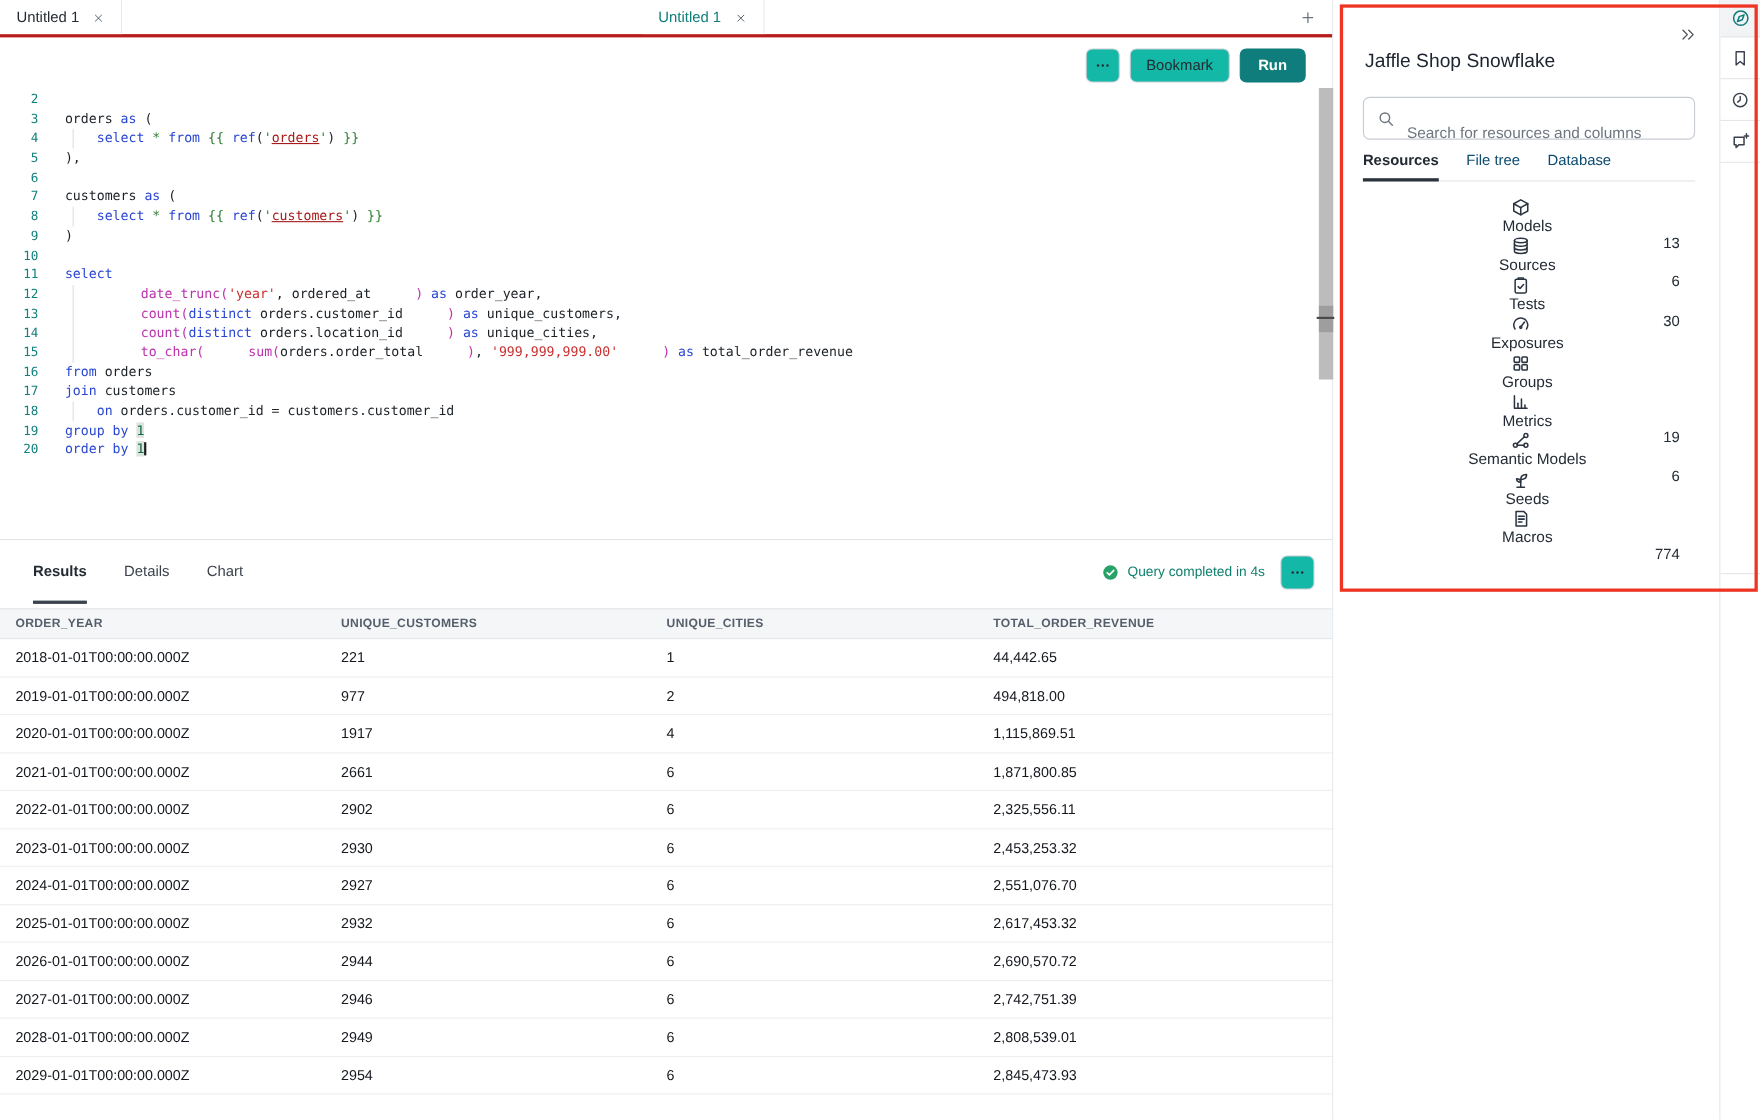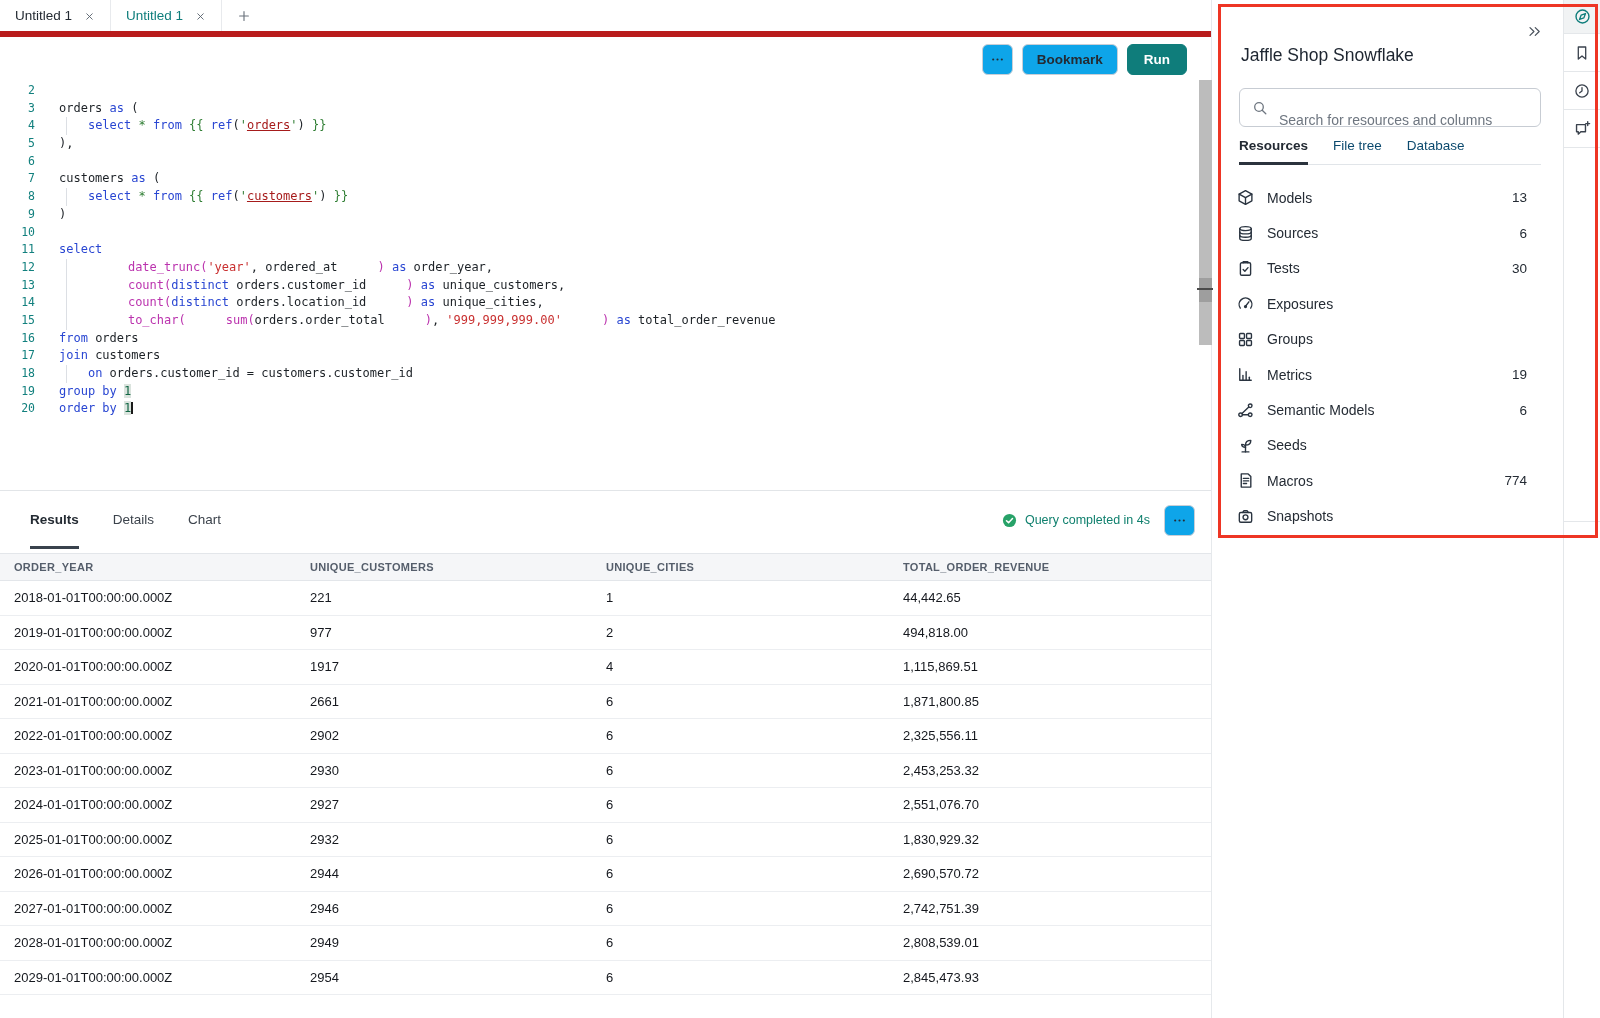--- a/index.html
+++ b/index.html
@@ -4,30 +4,30 @@
 <style>
   html,body{margin:0;padding:0;}
   body{width:1600px;height:1018px;position:relative;background:#fff;overflow:hidden;
        font-family:"Liberation Sans",sans-serif;color:#242b33;}
   svg{display:block;}
   .ic{stroke:currentColor;fill:none;stroke-width:1.3;stroke-linecap:round;stroke-linejoin:round;}
 
   
   .main{position:absolute;left:0;top:0;width:1212px;height:1018px;border-right:1px solid #e6e9ec;box-sizing:border-box;}
 
-  .tabbar{position:absolute;left:0;top:0;right:0;height:31px;border-bottom:6px solid #b91c1c;display:flex;align-items:stretch;}
+  .tabbar{position:absolute;left:0;top:0;right:0;height:31px;border-bottom:3px solid #b91c1c;display:flex;align-items:stretch;justify-content:space-between;}
   .tab{display:flex;align-items:center;gap:12px;padding:0 15px;border-right:1px solid #e8eaed;font-size:13.5px;cursor:pointer;background:#fff;}
   .tab .x{color:#55606b;margin-top:1px;}
   .tab.active{color:#0e7d7b;}
   .newtab{width:44px;display:flex;align-items:center;justify-content:center;color:#6a727c;cursor:pointer;}
 
   .toolbar{position:absolute;top:44px;right:24px;display:flex;gap:9px;}
   .btn{height:31px;display:inline-flex;align-items:center;justify-content:center;padding:0 14px;
-       border:1px solid #c9ced6;border-radius:6px;background:#0ea5e9;font-family:"Liberation Sans",sans-serif;
-       font-size:13.5px;color:#242b33;font-weight:700;cursor:pointer;box-sizing:border-box;}
+       border:1px solid #c9ced6;border-radius:6px;background:#14b8a6;font-family:"Liberation Sans",sans-serif;
+       font-size:13.5px;color:#242b33;font-weight:400;cursor:pointer;box-sizing:border-box;}
   .icon-btn{width:31px;padding:0;color:#242b33;}
   .btn.run{background:#0f7d7b;border-color:#0f7d7b;color:#fff;font-weight:600;padding:0 16px;}
 
   
   .editor{position:absolute;left:0;top:82px;right:16px;height:408px;
           font-family:"DejaVu Sans Mono",monospace;font-size:12px;}
   .cline{position:relative;height:17.7px;line-height:17.7px;white-space:pre;padding-left:59px;color:#1c2126;}
   .cline.g::before{content:"";position:absolute;left:66px;top:0;bottom:0;border-left:1px solid #dcdfe4;}
   .gut{position:absolute;left:0;top:0;width:35px;text-align:right;color:#12807e;font-size:11.5px;}
   .kw{color:#2946d2;}
@@ -65,21 +65,21 @@
   .collapse{position:absolute;top:20px;right:14px;width:22px;height:22px;border:none;background:none;color:#4a525c;cursor:pointer;padding:0;}
   .sb-title{position:absolute;left:26px;top:43px;margin:2px;font-size:17.5px;font-weight:400;color:#1d2530;}
   .search{position:absolute;left:26px;top:88px;width:302px;height:39px;border:1px solid #c7ccd3;border-radius:6px;
           display:flex;align-items:center;gap:9px;padding:0 12px;box-sizing:border-box;color:#6e7680;}
   .search input{border:none;outline:none;flex:1;font-family:"Liberation Sans",sans-serif;font-size:14px;color:#242b33;background:transparent;margin-top:24px;}
   .search input::placeholder{color:#6e7680;}
   .stabs{position:absolute;left:26px;top:138px;width:302px;display:flex;border-bottom:1px solid #e1e5e9;}
   .stab{padding:0 0 9px 0;margin-right:25px;font-size:13.5px;color:#0c4a6e;cursor:pointer;border-bottom:3px solid transparent;margin-bottom:-1px;}
   .stab.active{font-weight:700;color:#232a33;border-bottom-color:#2b333d;}
   .rlist{position:absolute;left:0;top:180px;right:0;}
-  .ritem{height:35.4px;display:flex;align-items:center;padding:0 36px 0 24px;cursor:pointer;}
+  .ritem{height:35.4px;display:flex;align-items:center;padding:0 36px 0 24px;cursor:pointer;flex-direction:column;}
   .ritem .ricon{width:17px;height:17px;color:#2a3440;flex:0 0 17px;}
   .ritem .rlabel{margin-left:13px;font-size:14px;color:#242b34;}
   .ritem .rcount{margin-left:auto;font-size:13.5px;color:#242b34;}
 
   
   .iconstrip{position:absolute;left:1563px;top:0;width:37px;height:1018px;border-left:1px solid #e4e7ea;box-sizing:border-box;background:#fff;}
   .tool{height:37px;display:flex;align-items:center;justify-content:center;border-bottom:1px solid #e4e7ea;color:#3a424d;cursor:pointer;}
   .tool:first-child{height:33px;}
   .tool.active{background:#f1f3f4;color:#0e7d7b;}
   .tool-spacer{height:373px;border-bottom:1px solid #e4e7ea;}
@@ -229,21 +229,21 @@
     <span>2024-01-01T00:00:00.000Z</span>
     <span>2927</span>
     <span>6</span>
     <span>2,551,076.70</span>
   </div>
 
   <div class="trow">
     <span>2025-01-01T00:00:00.000Z</span>
     <span>2932</span>
     <span>6</span>
-    <span>1,830,929.32</span>
+    <span>2,617,453.32</span>
   </div>
 
   <div class="trow">
     <span>2026-01-01T00:00:00.000Z</span>
     <span>2944</span>
     <span>6</span>
     <span>2,690,570.72</span>
   </div>
 
   <div class="trow">
@@ -408,31 +408,20 @@
             <path d="M4 1.8 H10.5 L13 4.3 V14.2 H4 Z"></path>
             <path d="M6 6 H11"></path>
             <path d="M6 8.4 H11"></path>
             <path d="M6 10.8 H9"></path>
           </svg>
         </span>
     <span class="rlabel">Macros</span>
     <span class="rcount">774</span>
   </div>
 
-  <div class="ritem">
-    <span class="ricon">
-          <svg class="ic" width="17" height="17" viewBox="0 0 16 16">
-            <rect x="2.2" y="4.2" width="11.6" height="9.2" rx="1.4"></rect>
-            <path d="M5.4 4.2 L6.4 2.6 H9.6 L10.6 4.2"></path>
-            <circle cx="8" cy="8.8" r="2.3"></circle>
-          </svg>
-        </span>
-    <span class="rlabel">Snapshots</span>
-    <span class="rcount"></span>
-  </div>
 </div>
 </div>
 
 <div class="iconstrip">
   <div class="tool active">
       <svg class="ic" width="17" height="17" viewBox="0 0 16 16">
         <circle cx="8" cy="8" r="6.1"></circle>
         <path d="M10.8 5.2 L9.3 9.3 L5.2 10.8 L6.7 6.7 Z"></path>
       </svg>
     </div>

